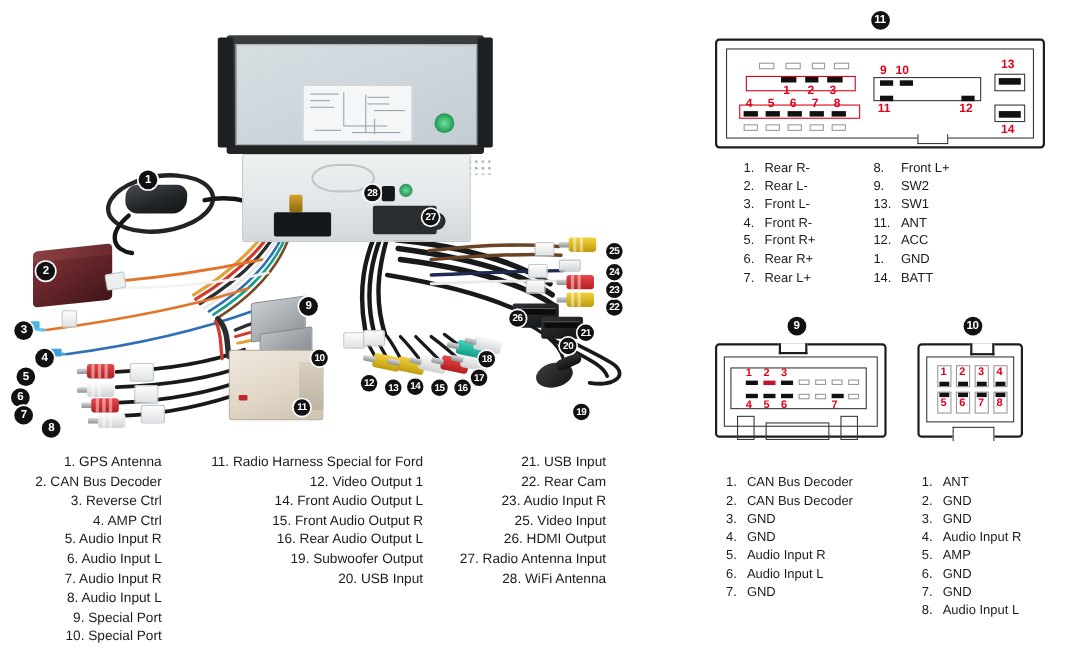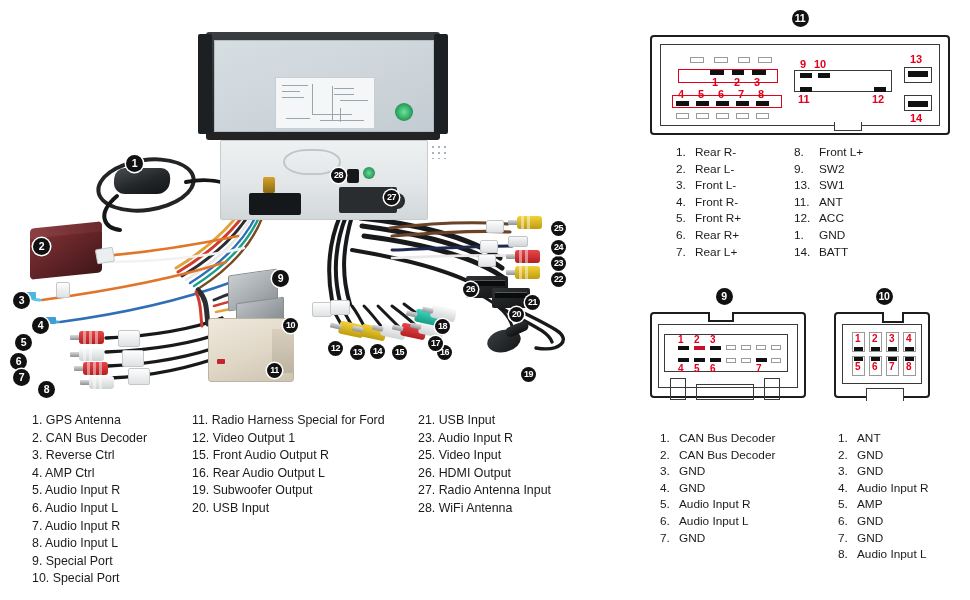--- a/index.html
+++ b/index.html
@@ -121,21 +121,21 @@
   .pin{position:absolute;box-sizing:border-box;}
   .pin.open{border:1.4px solid #9a9a9a;background:#fff;}
   .pin.filled{background:#111;}
   .pin.redfill{background:#c8102e;}
   .pnum{position:absolute;color:#e2001a;font-weight:bold;font-size:11px;
     font-family:"Liberation Sans",sans-serif;line-height:1;}
   .pnum.sm{font-size:10px;}
   .redbox{position:absolute;border:1.4px solid #e2001a;box-sizing:border-box;}
 
   
-  .legend{position:absolute;font-size:12.4px;line-height:17.6px;color:#1b1b1b;white-space:nowrap;}
+  .legend{position:absolute;font-size:12.4px;line-height:17.6px;color:#1b1b1b;white-space:nowrap;text-align:right;}
   .legend .row{display:block;}
   .pinlist{position:absolute;font-size:11.8px;line-height:16.6px;color:#1b1b1b;white-space:nowrap;}
   .pinlist .n{display:inline-block;width:19px;}
   .pinlist .n.w{width:25px;}
 </style>
 </head>
 <body>
 
 <div class="stage">
 
@@ -366,21 +366,21 @@
       <div class="badge" style="left: 10px; top: 353px;">6</div>
       <div class="badge" style="left: 13px; top: 369px;">7</div>
       <div class="badge" style="left: 38px; top: 381px;">8</div>
       <div class="badge" style="left: 272px; top: 270px;">9</div>
       <div class="badge sm" style="left: 283px; top: 318px;">10</div>
       <div class="badge sm" style="left: 267px; top: 363px;">11</div>
       <div class="badge sm" style="left: 328px; top: 341px;">12</div>
       <div class="badge sm" style="left: 350px; top: 345px;">13</div>
       <div class="badge sm" style="left: 370px; top: 344px;">14</div>
       <div class="badge sm" style="left: 392px; top: 345px;">15</div>
-      <div class="badge sm" style="left: 413px; top: 345px; margin-left: 24px;">16</div>
+      <div class="badge sm" style="left: 413px; top: 345px;">16</div>
       <div class="badge sm" style="left: 428px; top: 336px;">17</div>
       <div class="badge sm" style="left: 435px; top: 319px;">18</div>
       <div class="badge sm" style="left: 521px; top: 367px;">19</div>
       <div class="badge sm" style="left: 509px; top: 307px;">20</div>
       <div class="badge sm" style="left: 525px; top: 295px;">21</div>
       <div class="badge sm" style="left: 551px; top: 272px;">22</div>
       <div class="badge sm" style="left: 551px; top: 256px;">23</div>
       <div class="badge sm" style="left: 551px; top: 240px;">24</div>
       <div class="badge sm" style="left: 551px; top: 221px;">25</div>
       <div class="badge sm" style="left: 463px; top: 282px;">26</div>
@@ -571,27 +571,29 @@
       <div class="row">5. Audio Input R</div>
       <div class="row">6. Audio Input  L</div>
       <div class="row">7. Audio Input R</div>
       <div class="row">8. Audio Input L</div>
       <div class="row">9. Special Port</div>
       <div class="row">10. Special Port</div>
     </div>
   <div class="legend" id="legend-col-2" style="left:192px;top:412px;">
       <div class="row">11. Radio Harness Special for Ford</div>
       <div class="row">12. Video Output 1</div>
+      <div class="row">14. Front  Audio Output L</div>
       <div class="row">15. Front Audio Output R</div>
       <div class="row">16. Rear Audio Output L</div>
       <div class="row">19. Subwoofer Output</div>
       <div class="row">20. USB Input</div>
     </div>
   <div class="legend" id="legend-col-3" style="left:418px;top:412px;">
       <div class="row">21. USB Input</div>
+      <div class="row">22. Rear Cam</div>
       <div class="row">23. Audio Input R</div>
       <div class="row">25. Video Input</div>
       <div class="row">26. HDMI Output</div>
       <div class="row">27. Radio Antenna Input</div>
       <div class="row">28. WiFi Antenna</div>
     </div>
 
 </div>
 
 </body></html>

